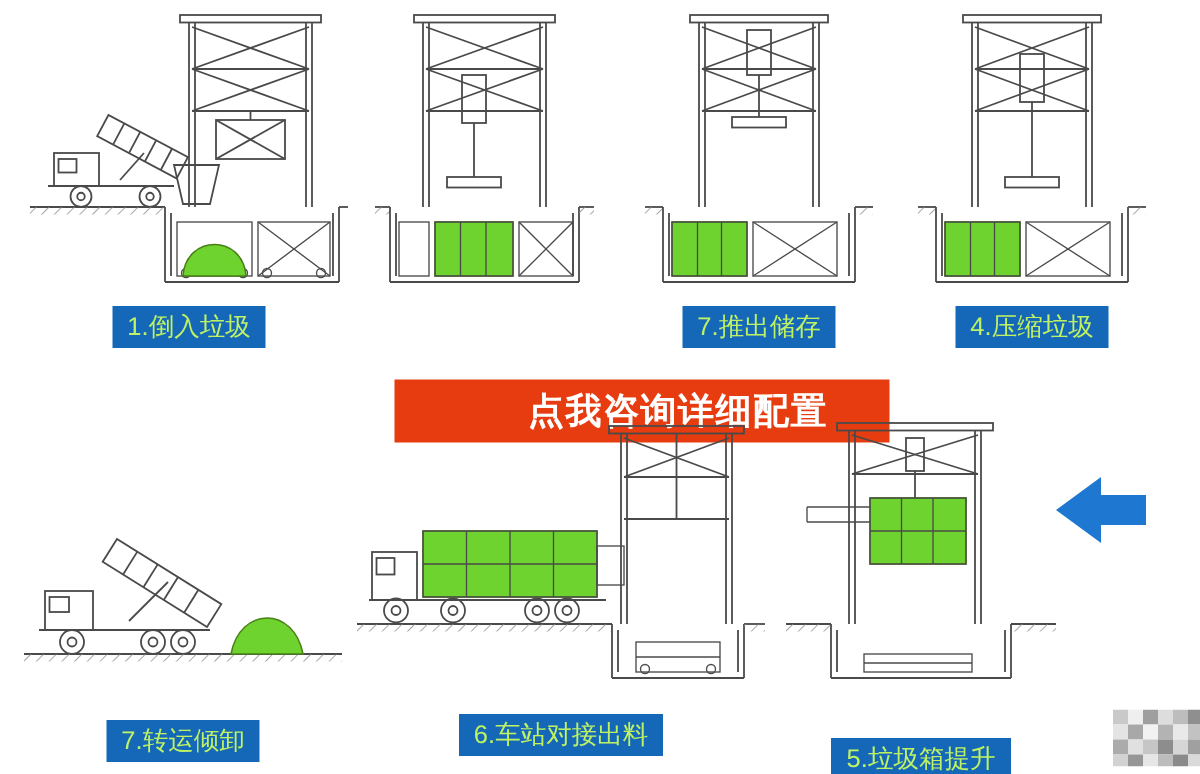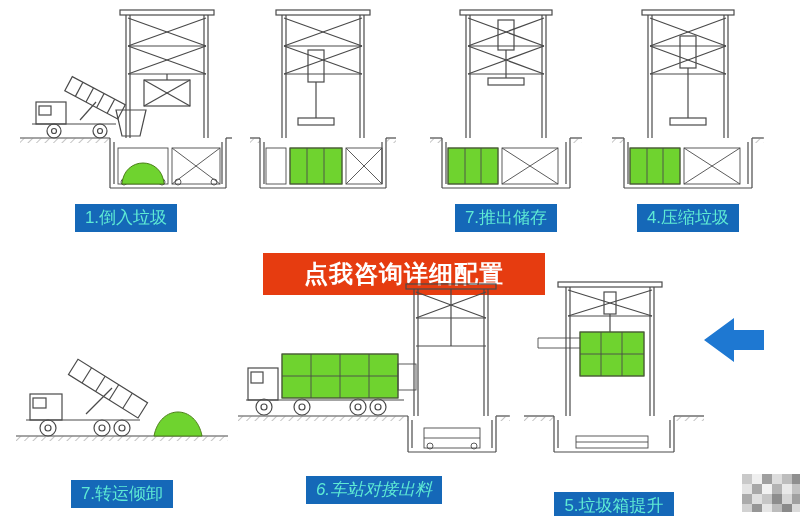--- a/index.html
+++ b/index.html
@@ -4,28 +4,28 @@
 <style>
   html,body { margin:0; padding:0; background:#fff; }
   .canvas {
     position:relative; width:800px; height:516px; background:#ffffff;
     font-family:"Liberation Sans", sans-serif; overflow:hidden;
   }
   .panel { position:absolute; }
   .figure { display:block; }
   .cap { text-align:center; margin-top:2px; }
   .cap span {
-    display:inline-block; background:#1568b8; color:#5eead4;
+    display:inline-block; background:#1568b8; color:#bef264;
     font-size:17px; line-height:20px; padding:4px 10px; white-space:nowrap;
   }
   .banner {
     position:absolute; left:263px; top:253px; width:282px; height:42px;
     background:#e63c10; color:#ffffff; font-size:24px; font-weight:bold;
     display:flex; align-items:center; justify-content:center;
-    letter-spacing:1px; cursor:pointer; user-select:none;
+    letter-spacing:1px; cursor:pointer; user-select:none;padding-left:48px;
   }
   .arrow-wrap { position:absolute; left:700px; top:312px; }
   .watermark { position:absolute; right:0; bottom:0; }
   
   .ln   { stroke:#4a4a4a; stroke-width:1.2; fill:none; }
   .thin { stroke-width:0.9; }
   .grn  { fill:#6fd32f; stroke:#4a7f16; stroke-width:1; }
 </style>
 </head>
 <body>
@@ -307,21 +307,21 @@
         <line x1="174" y1="144" x2="174" y2="172"></line>
         <line x1="254" y1="144" x2="254" y2="172"></line>
       </g>
       <g class="ln thin">
         <rect x="186" y="152" width="56" height="20"></rect>
         <line x1="186" y1="162" x2="242" y2="162"></line>
         <circle cx="192" cy="170" r="3"></circle>
           <circle cx="236" cy="170" r="3"></circle>
       </g>
     </svg>
-    <div class="cap" style="margin-top:14px;font-style:italic;"><span>6.车站对接出料</span></div>
+    <div class="cap" style="margin-top:14px;"><span>6.车站对接出料</span></div>
   </div>
 
   <div class="panel" style="left:524px; top:276px; width:180px;">
     <svg class="figure" viewBox="0 0 180 186" width="180" height="186">
       <g class="ln">
         <rect x="34" y="6" width="104" height="5"></rect>
         <line x1="42" y1="11" x2="42" y2="140"></line>
           <line x1="46" y1="11" x2="46" y2="140"></line>
         <line x1="126" y1="11" x2="126" y2="140"></line>
           <line x1="130" y1="11" x2="130" y2="140"></line>

